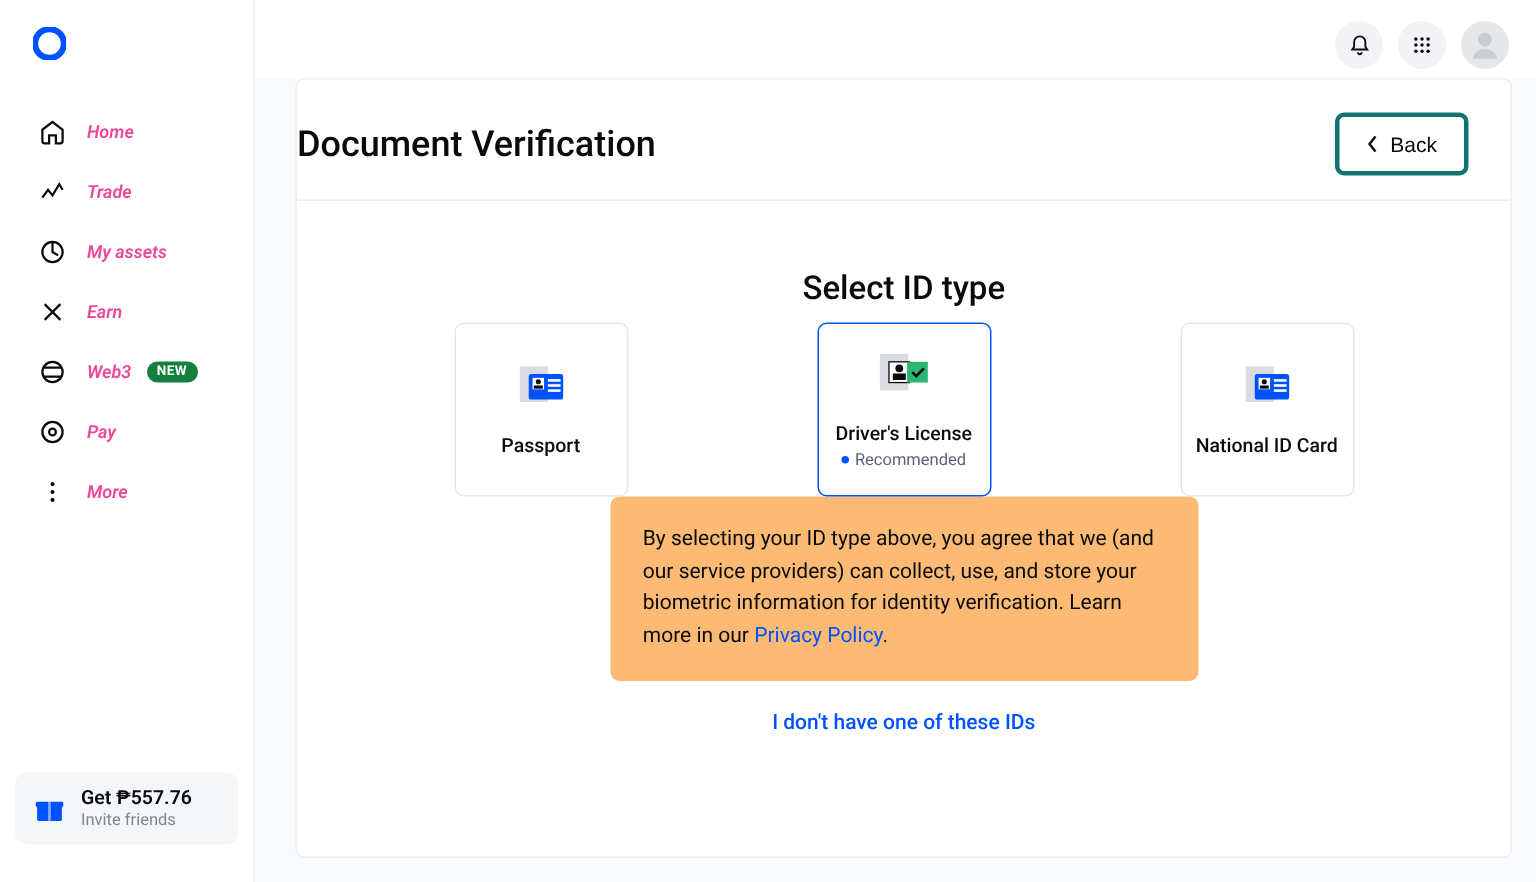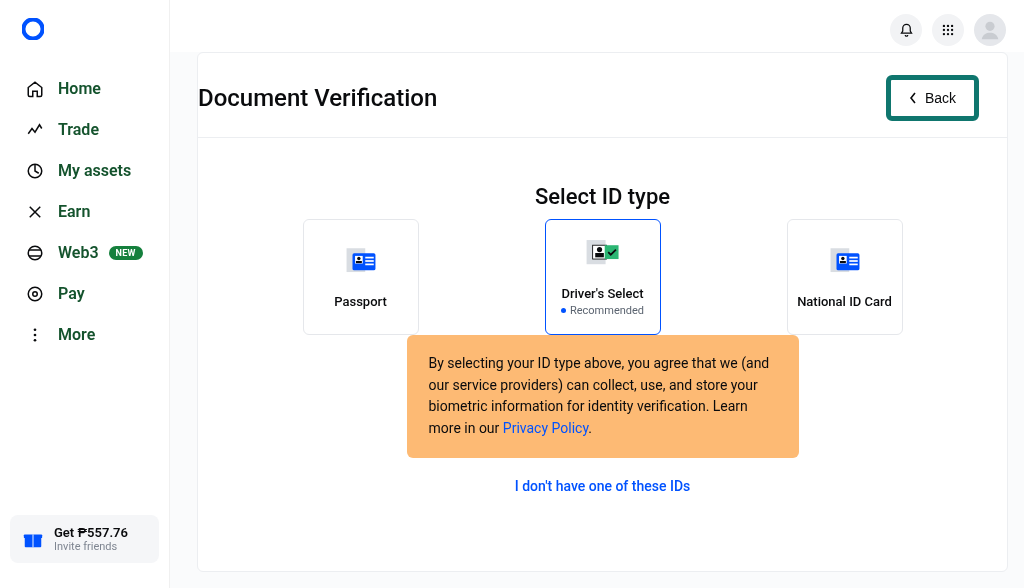--- a/index.html
+++ b/index.html
@@ -5,35 +5,35 @@
     * { margin: 0; padding: 0; box-sizing: border-box; }
     body { font-family: -apple-system, BlinkMacSystemFont, "Segoe UI", Roboto, Helvetica, Arial, sans-serif; background: #fff; color: #0a0b0d; width: 1024px; height: 588px; overflow: hidden; }
     .app { display: flex; height: 100%; }
 
     
     .sidebar { width: 170px; padding: 18px 0 15px 0; display: flex; flex-direction: column; border-right: 1px solid #f0f0f0; }
     .logo-wrap { padding: 0 0 24px 22px; }
     .nav { list-style: none; flex: 1; }
     .nav li { display: flex; align-items: center; padding: 11px 18px 11px 26px; cursor: pointer; }
     .nav li .ico { width: 18px; height: 18px; display: inline-flex; align-items: center; justify-content: center; margin-right: 14px; flex-shrink: 0; }
-    .nav li span.label { font-size: 16px; font-weight: 600; color: #14532d; }
+    .nav li span.label { font-size: 12px; font-weight: 600; color: #ec4899; font-style: italic; }
     .badge-new { background: #15803d; color: #fff; font-size: 9px; font-weight: 700; padding: 2px 7px; border-radius: 9px; margin-left: 10px; letter-spacing: 0.3px; }
     .invite-card { margin: 0 10px 10px 10px; background: #f5f6f8; border-radius: 8px; padding: 10px 12px; display: flex; align-items: center; cursor: pointer; }
     .invite-card .gift { width: 22px; height: 22px; margin-right: 10px; }
     .invite-card .t1 { font-size: 13px; font-weight: 600; color: #0a0b0d; }
     .invite-card .t2 { font-size: 11px; color: #7f8691; }
 
     
     .main { flex: 1; display: flex; flex-direction: column; background:#fafbfc; }
     .topbar { display: flex; justify-content: flex-end; align-items: center; gap: 10px; padding: 14px 18px 6px 18px; background:#fff;}
     .topicon { width: 32px; height: 32px; border-radius: 50%; background: #f2f3f5; display: flex; align-items: center; justify-content: center; cursor: pointer; }
     .avatar { width: 32px; height: 32px; border-radius: 50%; background: #e5e7eb; display:flex; align-items:center; justify-content:center; cursor:pointer; }
 
     .content-card { margin: 0 16px 16px 27px; background:#fff; border:1px solid #eceef1; border-radius:6px; flex:1; overflow:auto; }
-    .back-btn { border: 5px solid #0f766e; background:#fff; border-radius: 6px; padding: 10px 18px; cursor: pointer; display:flex; align-items:center; gap:8px; font-size:14px; font-weight:500; color:#0a0b0d;}
+    .back-btn { border: 3px solid #0f766e; background:#fff; border-radius: 6px; padding: 10px 18px; cursor: pointer; display:flex; align-items:center; gap:8px; font-size:14px; font-weight:500; color:#0a0b0d;}
 
     .center-col{max-width:600px; margin:0 auto; text-align:center; padding-top:46px;}
     .center-col h2{font-size:22px; font-weight:500; margin-bottom:10px;}
     .subtitle{font-size:14px; color:#3a3d45; margin-bottom:28px;}
 
     .id-row{display:flex; gap:18px; justify-content:space-between; }
     .id-card{width:116px; height:116px; border:1px solid #e5e7eb; border-radius:6px; display:flex; flex-direction:column; align-items:center; justify-content:center; cursor:pointer; position:relative; padding:8px;}
     .id-card.selected{border-color:#0052ff;}
     .id-card .id-name{font-size:13px; font-weight:500; margin-top:14px;}
     .id-card .rec{font-size:11px; color:#5b6470; margin-top:3px; display:flex; align-items:center; gap:4px;}
@@ -197,21 +197,21 @@
             <span>
               <svg width="38" height="30" viewBox="0 0 44 34">
                   <rect x="3" y="2" width="22" height="28" fill="#d9dde2"></rect>
                   <rect x="10" y="8" width="16" height="16" fill="#fff" stroke="#0a0b0d" stroke-width="1"></rect>
                   <circle cx="18" cy="13" r="3" fill="#0a0b0d"></circle>
                   <rect x="13" y="17" width="10" height="5" fill="#0a0b0d"></rect>
                   <rect x="24" y="8" width="16" height="16" fill="#2bb673"></rect>
                   <path d="M28 16l3 3 6-6" stroke="#0a0b0d" stroke-width="2" fill="none"></path>
                 </svg>
             </span>
-            <div class="id-name">Driver's Select</div>
+            <div class="id-name">Driver's License</div>
             <div class="rec">Recommended</div>
           </div>
           <div class="id-card">
             <span>
               <svg width="34" height="30" viewBox="0 0 40 34">
                   <rect x="3" y="2" width="22" height="28" fill="#d9dde2"></rect>
                   <rect x="10" y="8" width="27" height="20" rx="2" fill="#0052ff"></rect>
                   <rect x="13" y="11" width="9" height="9" fill="#fff"></rect>
                   <circle cx="17.5" cy="14" r="2" fill="#0a0b0d"></circle>
                   <rect x="14" y="17" width="7" height="2.5" fill="#0a0b0d"></rect>

